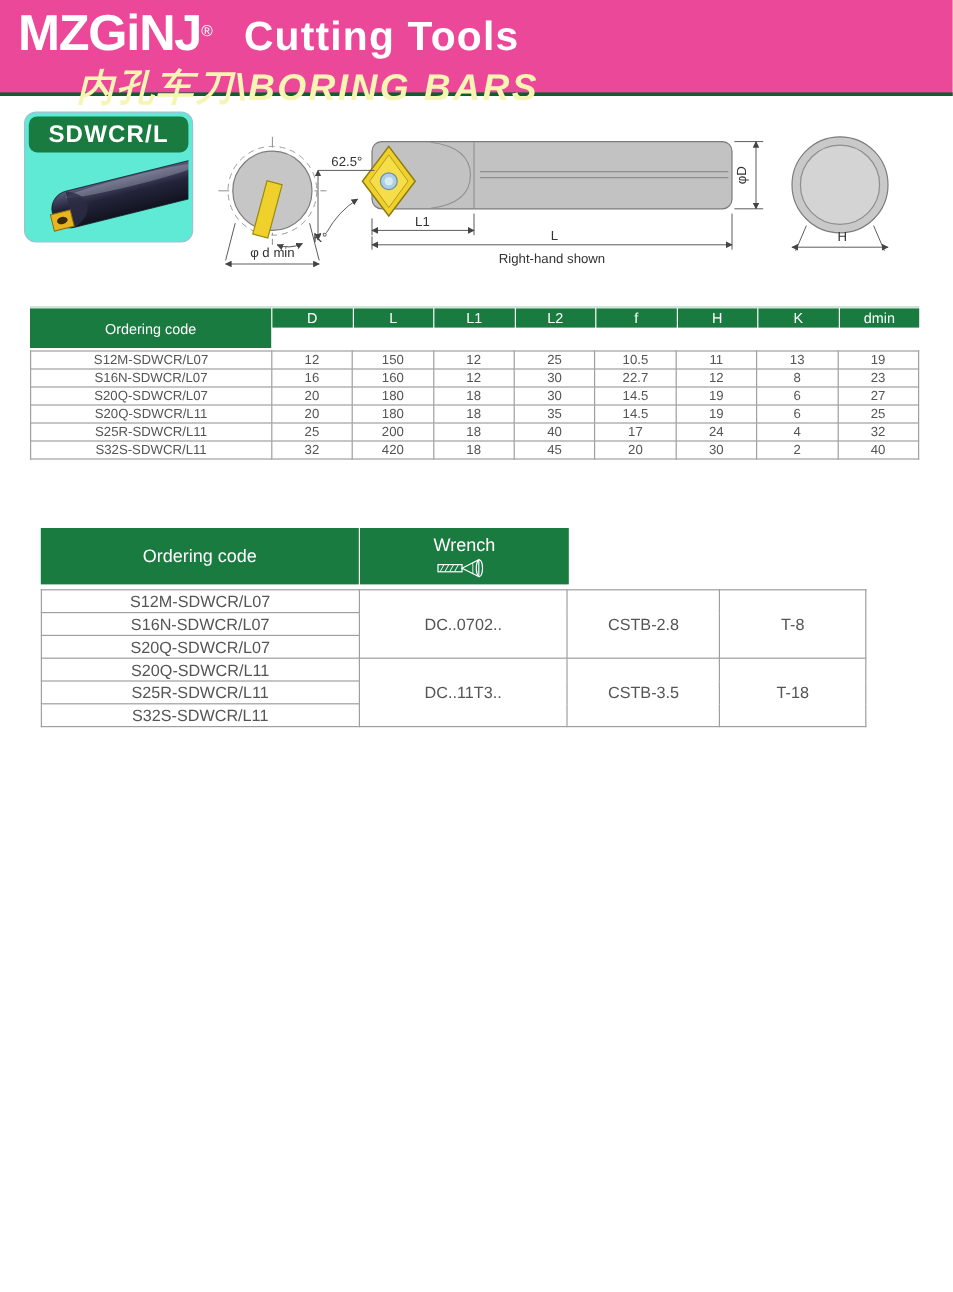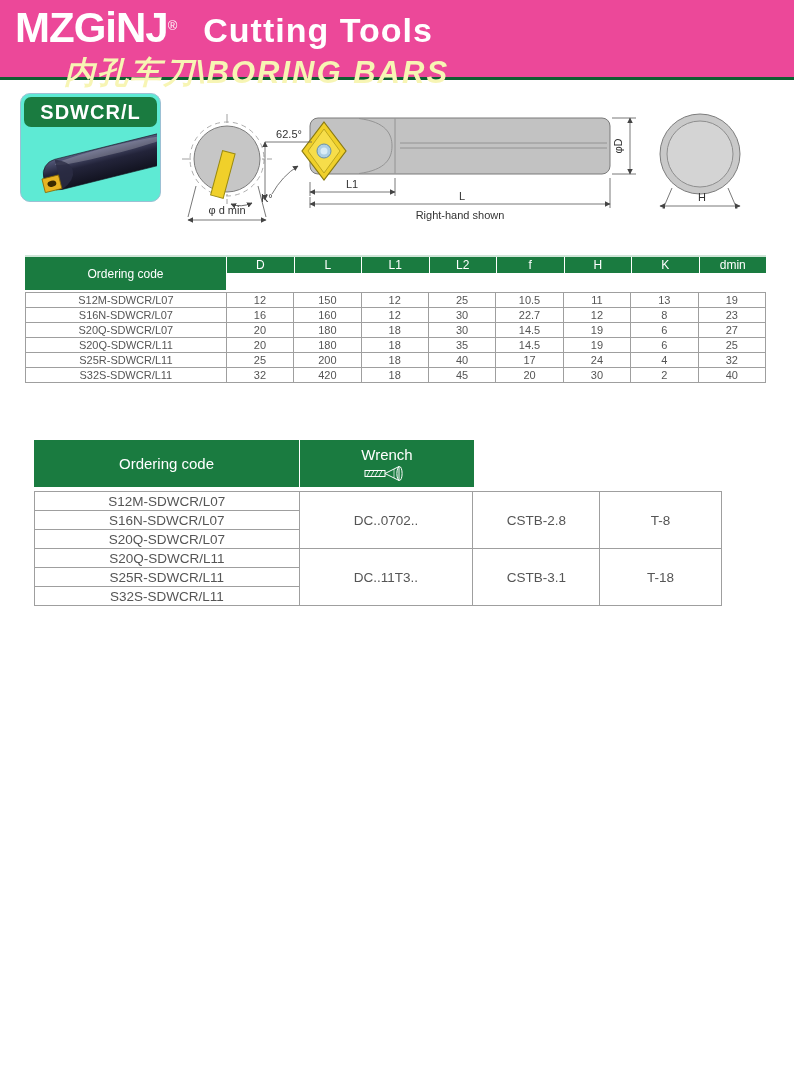--- a/index.html
+++ b/index.html
@@ -295,21 +295,21 @@
     </tr>
     <tr>
       <td>S16N-SDWCR/L07</td>
     </tr>
     <tr>
       <td>S20Q-SDWCR/L07</td>
     </tr>
     <tr>
       <td>S20Q-SDWCR/L11</td>
       <td rowspan="3">DC..11T3..</td>
-      <td rowspan="3">CSTB-3.1</td>
+      <td rowspan="3">CSTB-3.5</td>
       <td rowspan="3">T-18</td>
     </tr>
     <tr>
       <td>S25R-SDWCR/L11</td>
     </tr>
     <tr>
       <td>S32S-SDWCR/L11</td>
     </tr>
   </tbody>
     </table>

